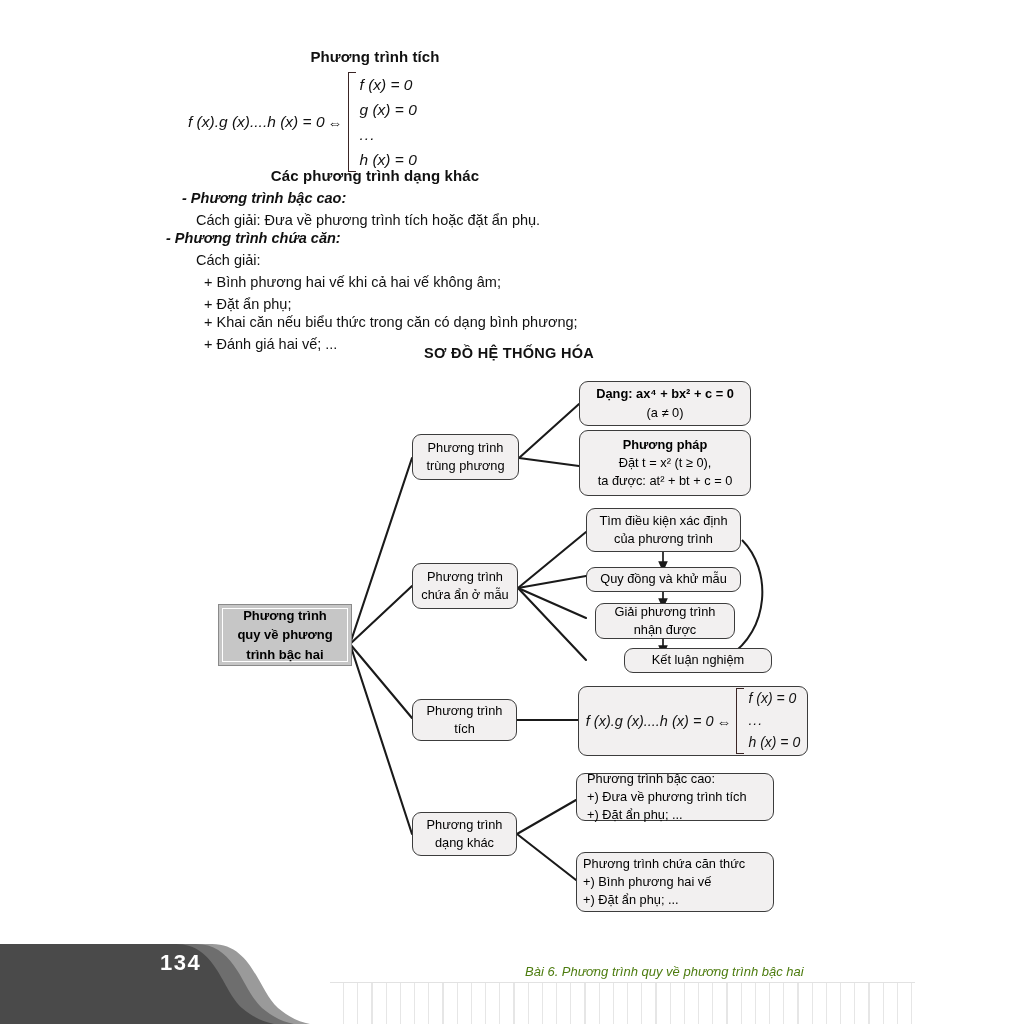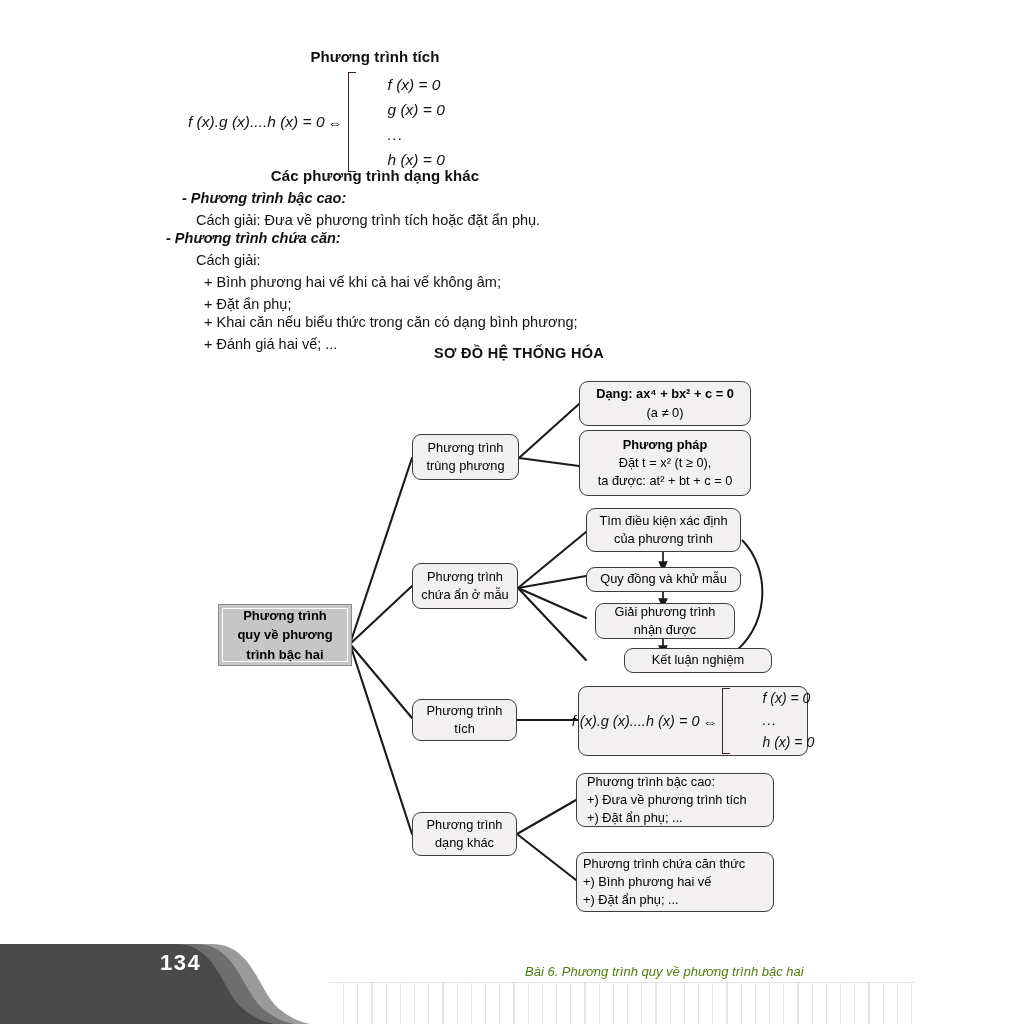--- a/index.html
+++ b/index.html
@@ -40,21 +40,20 @@
   .eq-left {
     font-style: italic;
     font-size: 15.5px;
     white-space: nowrap;
   }
   .iff { font-style: normal; padding: 0 3px; font-size: 15px;}
   .brace-sys {
     display: flex;
     align-items: stretch;
     margin-left: 2px;
-    gap: 28px;
   }
   .brace-bar {
     width: 7px;
     border-left: 1.6px solid #3a2525;
     border-top: 1.6px solid #3a2525;
     border-bottom: 1.6px solid #3a2525;
     margin-right: 4px;
   }
   .sys-lines {
     display: flex;
@@ -74,21 +73,20 @@
     font-size: 14.5px;
     white-space: nowrap;
   }
   .body-line.it { font-style: italic; font-weight: bold; }
 
   .section-title {
     position: absolute;
     font-weight: bold;
     font-size: 14.5px;
     letter-spacing: .3px;
-    margin-left: 10px;
   }
 
   
   #diagram-svg {
     position: absolute;
     left: 0; top: 0;
     width: 1024px;
     height: 1024px;
     pointer-events: none;
   }
@@ -331,21 +329,21 @@
         <div>h (x) = 0</div>
       </span>
     </span>
   </div>
 
   <div class="node" style="left:412px; top:812px; width:105px; height:44px;">
     <span class="ln">Phương trình</span>
     <span class="ln">dạng khác</span>
   </div>
 
-  <div class="node left-align" style="left:576px; top:773px; width:198px; height:54px;">
+  <div class="node left-align" style="left:576px; top:773px; width:198px; height:48px;">
     <span class="ln">Phương trình bậc cao:</span>
     <span class="ln">+) Đưa về phương trình tích</span>
     <span class="ln">+) Đặt ẩn phụ; ...</span>
   </div>
 
   <div class="node left-align" style="left:576px; top:852px; width:198px; height:60px;padding-left:6px;">
     <span class="ln">Phương trình chứa căn thức</span>
     <span class="ln">+) Bình phương hai vế</span>
     <span class="ln">+) Đặt ẩn phụ; ...</span>
   </div>

